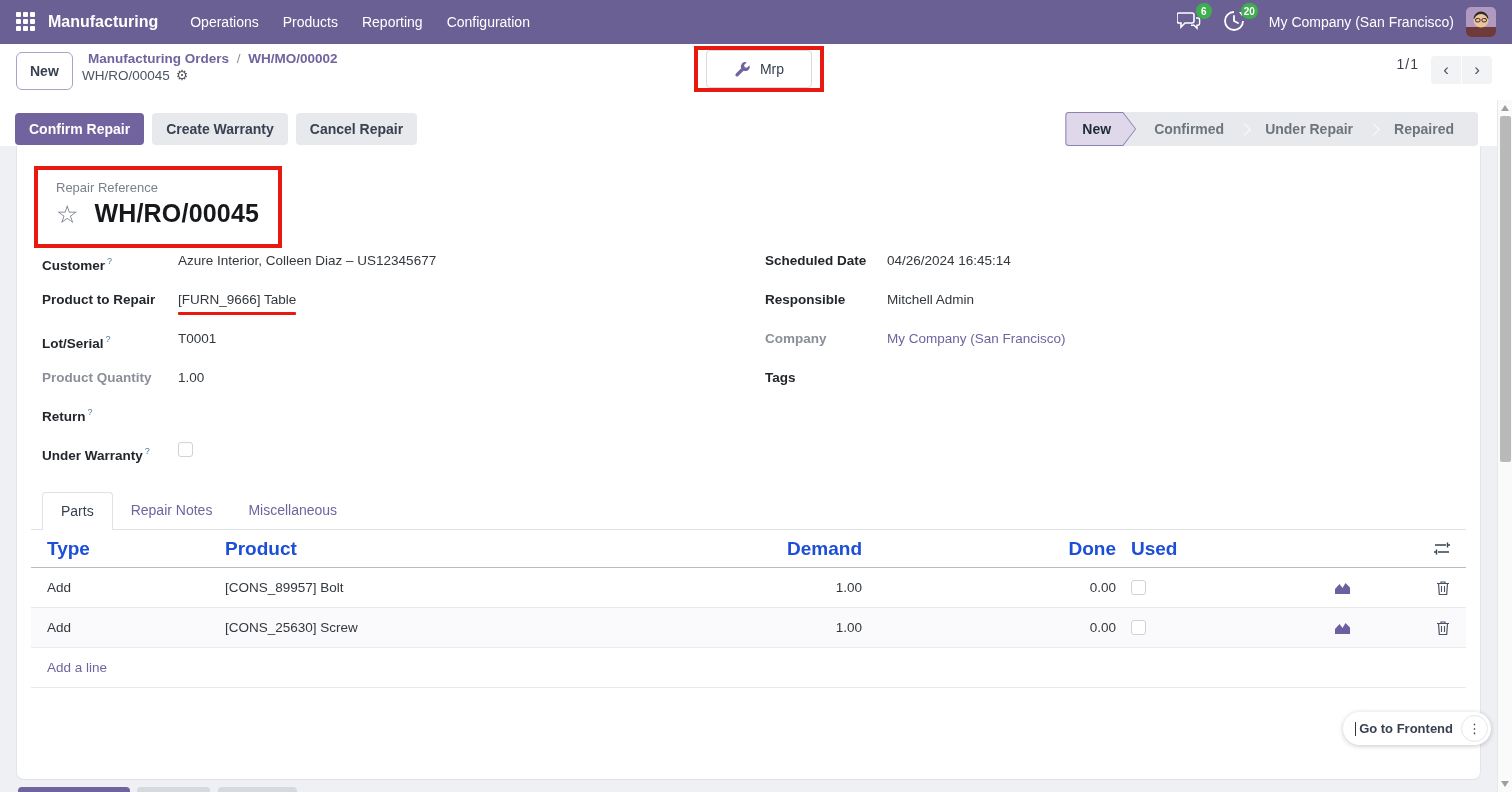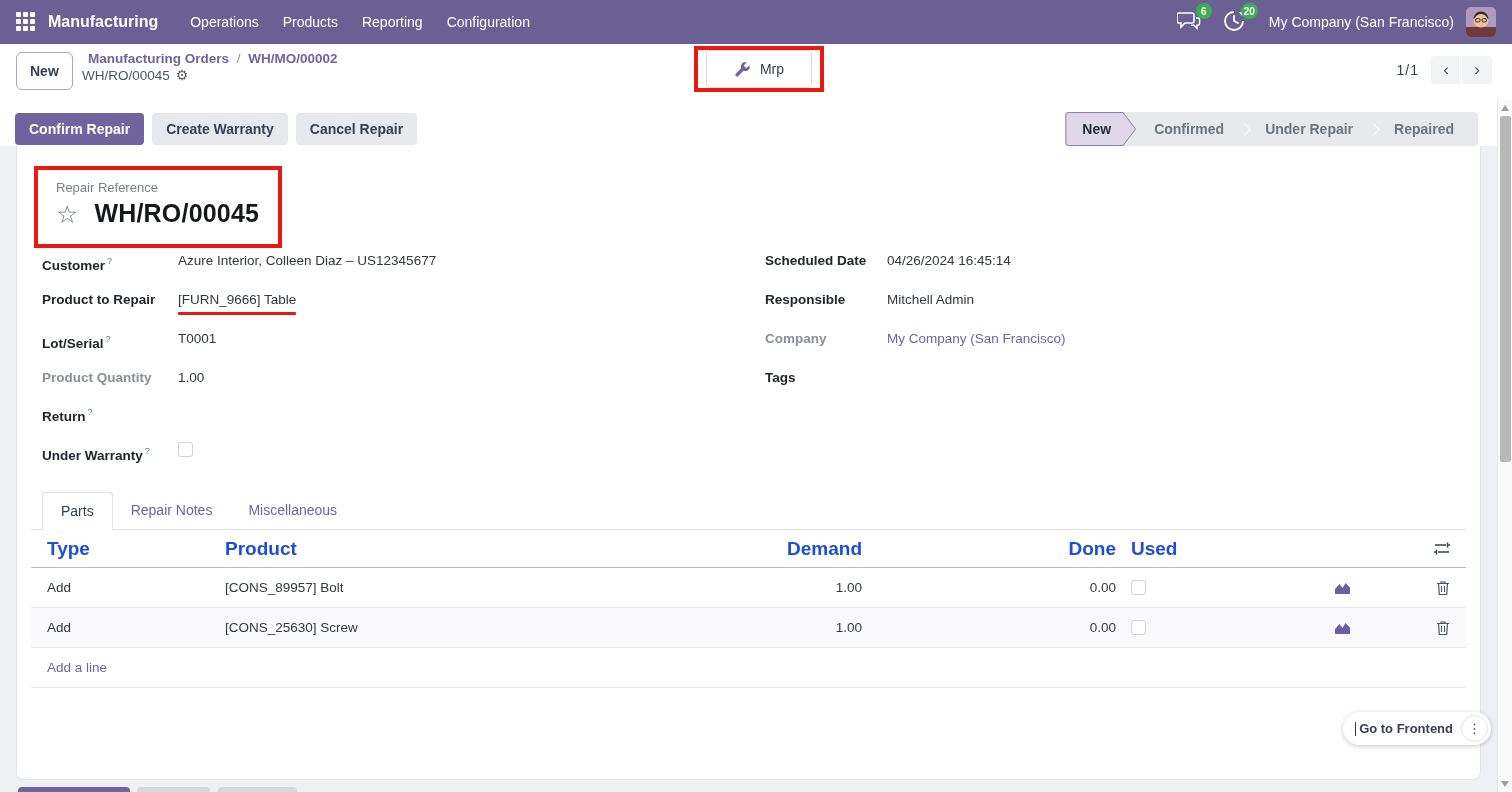--- a/index.html
+++ b/index.html
@@ -26,21 +26,21 @@
   .bc-line1 { font-size:13.5px; line-height:17px; }
   .bc-link { color:#71639e; cursor:pointer; }
   .bc-sep { color:#8a8f98; padding:0 4px; }
   .bc-line2 { font-size:13.5px; color:#4b5563; line-height:17px; display:flex; align-items:center; }
   .gear-icon { font-size:14px; color:#55595e; margin-left:6px; cursor:pointer; }
 
   .red-box { border:4px solid #e8190f; }
   .mrp-box { position:absolute; left:694px; top:2px; width:130px; height:46px; display:flex; align-items:center; justify-content:center; }
   .mrp-btn { width:106px; height:38px; background:#fff; border:1px solid #d8dade; border-radius:4px; display:flex; align-items:center; justify-content:center; gap:9px; font-size:14px; color:#374151; cursor:pointer; }
 
-  .pager { position:absolute; right:20px; top:12px; display:flex; align-items:center; }
+  .pager { position:absolute; right:20px; top:12px; display:flex; align-items:flex-start; }
   .pager-text { font-size:14px; color:#374151; margin-right:12px; letter-spacing:1px; }
   .pager-btn { width:30px; height:28px; background:#f2f3f5; display:flex; align-items:center; justify-content:center; font-size:17px; color:#4b5563; cursor:pointer; }
   .pager-btn.prev { border-radius:4px 0 0 4px; margin-right:1px; }
   .pager-btn.next { border-radius:0 4px 4px 0; }
 
   
   .btn { height:32px; padding:0 14px; border:none; border-radius:4px; font-family:inherit; font-size:14px; font-weight:600; cursor:pointer; }
   .btn.primary { background:#71639d; color:#fff; }
   .btn.secondary { background:#e7e9ed; color:#374151; margin-left:8px; }
   .actions { position:absolute; left:15px; top:69px; display:flex; }

